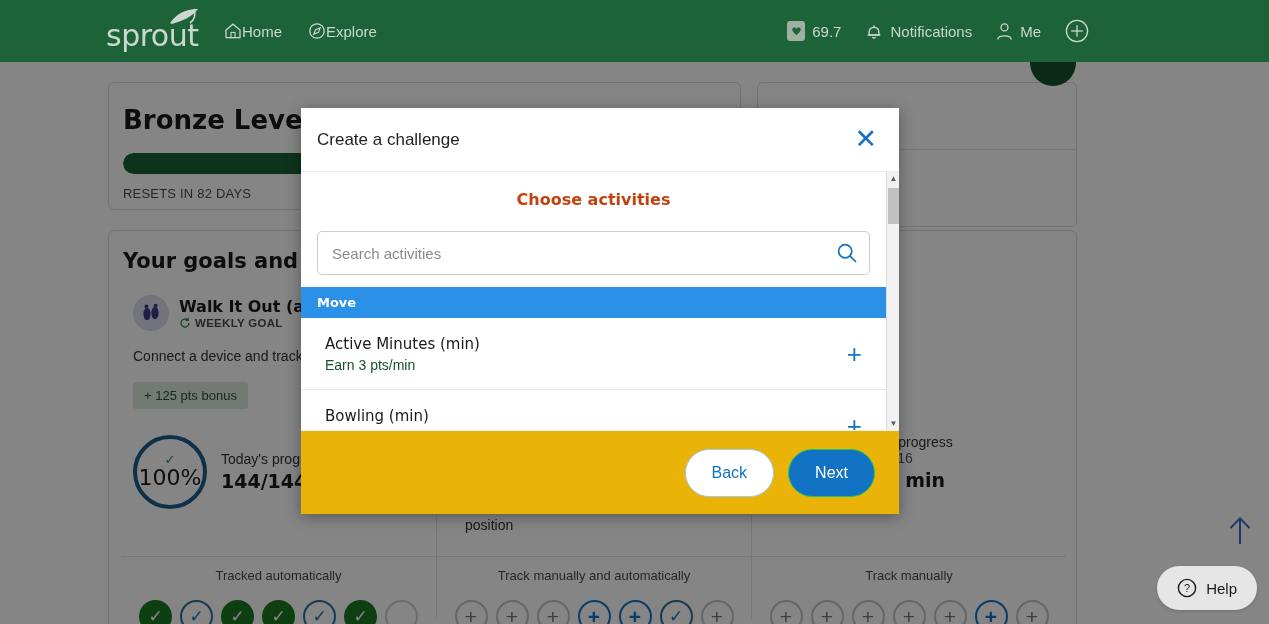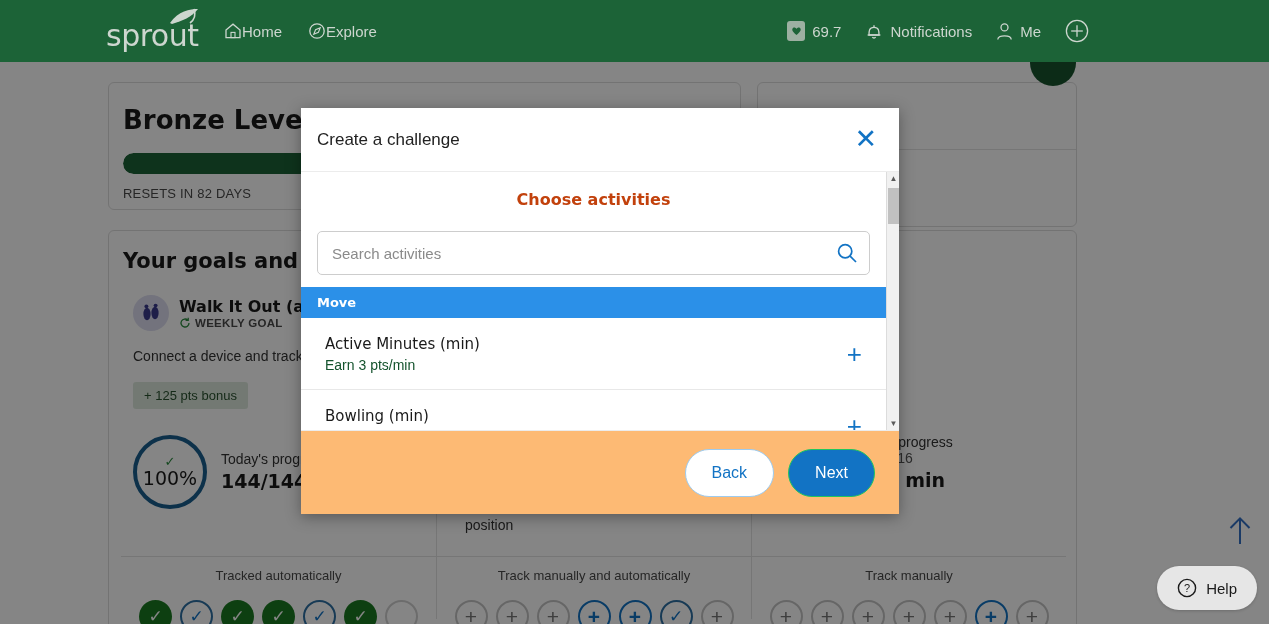--- a/index.html
+++ b/index.html
@@ -115,21 +115,21 @@
     font-size: 13px; padding: 6px 11px; border-radius: 3px;
   }
   .progress-row { display: flex; align-items: center; gap: 14px; margin-top: 26px; }
   .ring {
     width: 74px; height: 74px; border-radius: 50%; border: 4px solid #1a5f8f;
     display: flex; flex-direction: column; align-items: center; justify-content: center;
     flex: none;
   }
   .ring.faded { border-color: #d4d4d4; }
   .ring-check { color: #2a8a3e; font-size: 13px; line-height: 1; margin-bottom: -1px; }
-  .ring-pct { font-size: 19px; color: #1a1a1a; font-family: "DejaVu Sans", sans-serif; }
+  .ring-pct { font-size: 22px; color: #1a1a1a; font-family: "DejaVu Sans", sans-serif; }
   .prog-label { font-size: 14px; color: #333333; white-space: nowrap; }
   .prog-dates { font-size: 14px; color: #555555; white-space: nowrap; }
   .prog-val {
     font-size: 19px; color: #1a1a1a; font-weight: bold; margin-top: 3px;
     font-family: "DejaVu Sans", sans-serif; white-space: nowrap;
   }
   .track-sep { position: absolute; left: 0; right: 0; bottom: 62px; height: 1px; background: #e3e3e3; }
   .track-label {
     position: absolute; bottom: 36px; left: 0; right: 0; text-align: center;
     font-size: 13px; color: #4a4a4a;
@@ -222,21 +222,21 @@
   }
   .vsb-arrow.up { top: 0; }
   .vsb-arrow.down { bottom: 0; }
   .vsb-thumb {
     position: absolute; left: 1px; top: 16px; width: 11px; height: 36px;
     background: #c1c1c1; cursor: pointer;
   }
   .modal-footer {
     height: 84px; flex: none; display: flex; align-items: center;
     justify-content: flex-end; gap: 14px; padding: 0 24px 0 0;
-    background: #fdba74; border-top: 1px solid #ececec;
+    background: #eab308; border-top: 1px solid #ececec;
   }
   .btn {
     font-size: 16px; border-radius: 26px; cursor: pointer;
     font-family: "Liberation Sans", sans-serif; padding: 0 26px; height: 48px;
     display: flex; align-items: center; justify-content: center;
   }
   .btn-back { background: #ffffff; color: #1273c4; border: 1px solid #9ecbee; min-width: 62px;}
   .btn-next { background: #1273c4; color: #ffffff; border: 1px solid #22c55e; min-width: 62px;}
 
   

